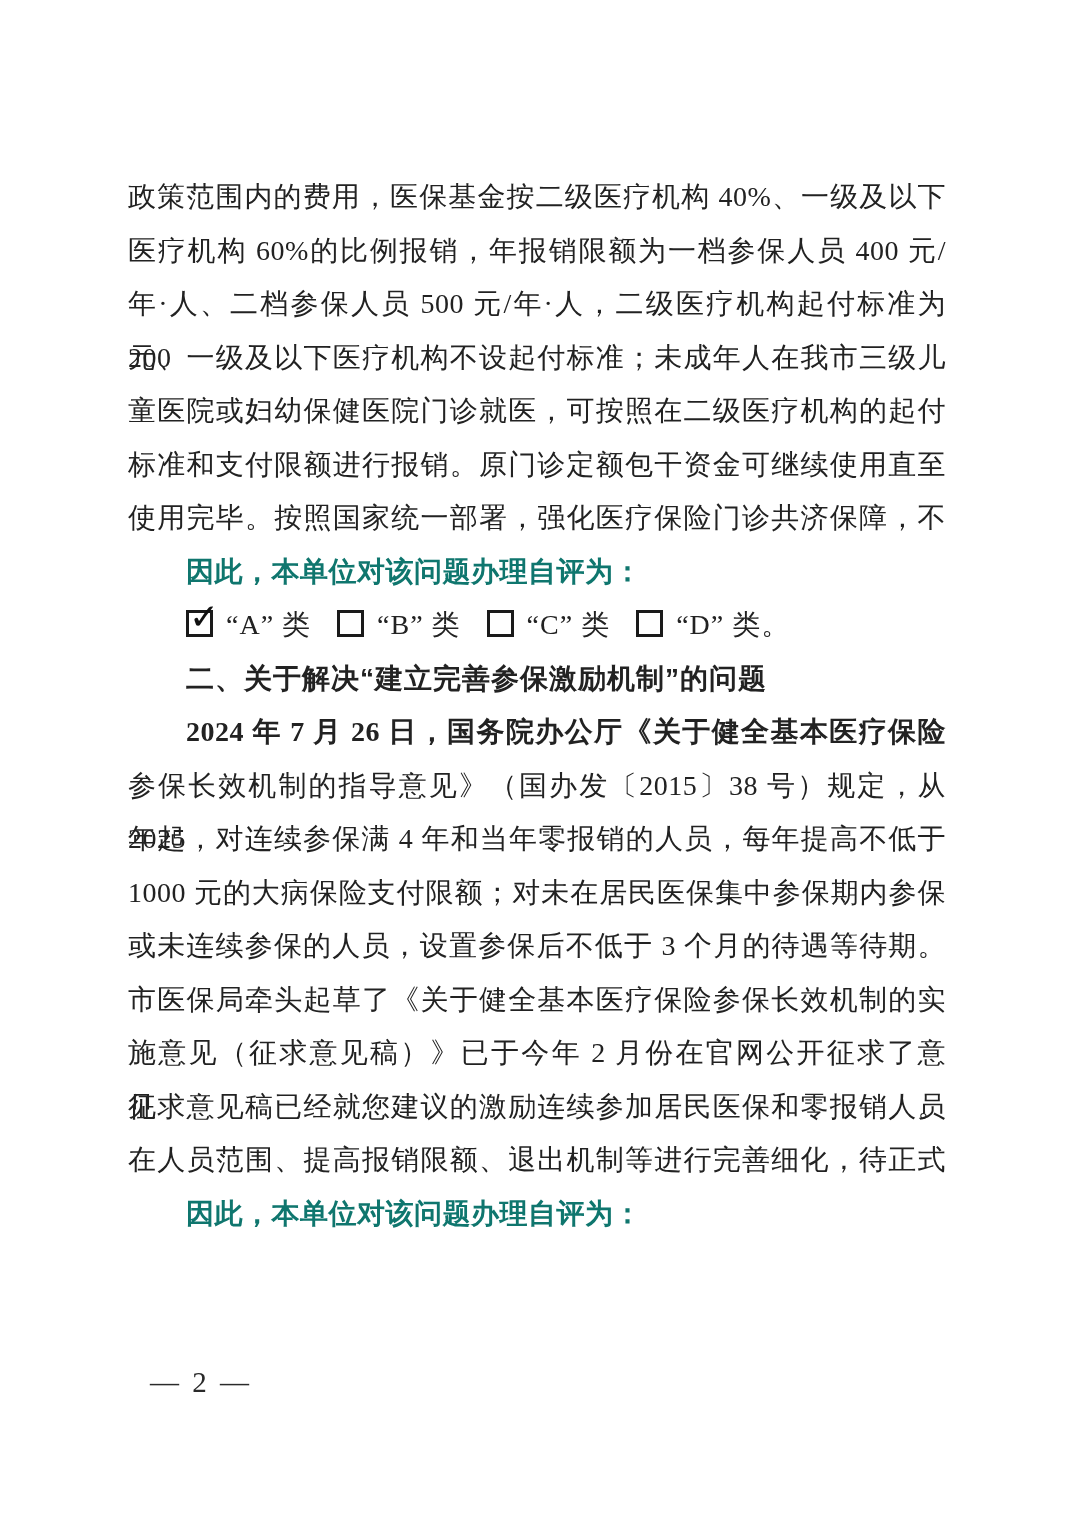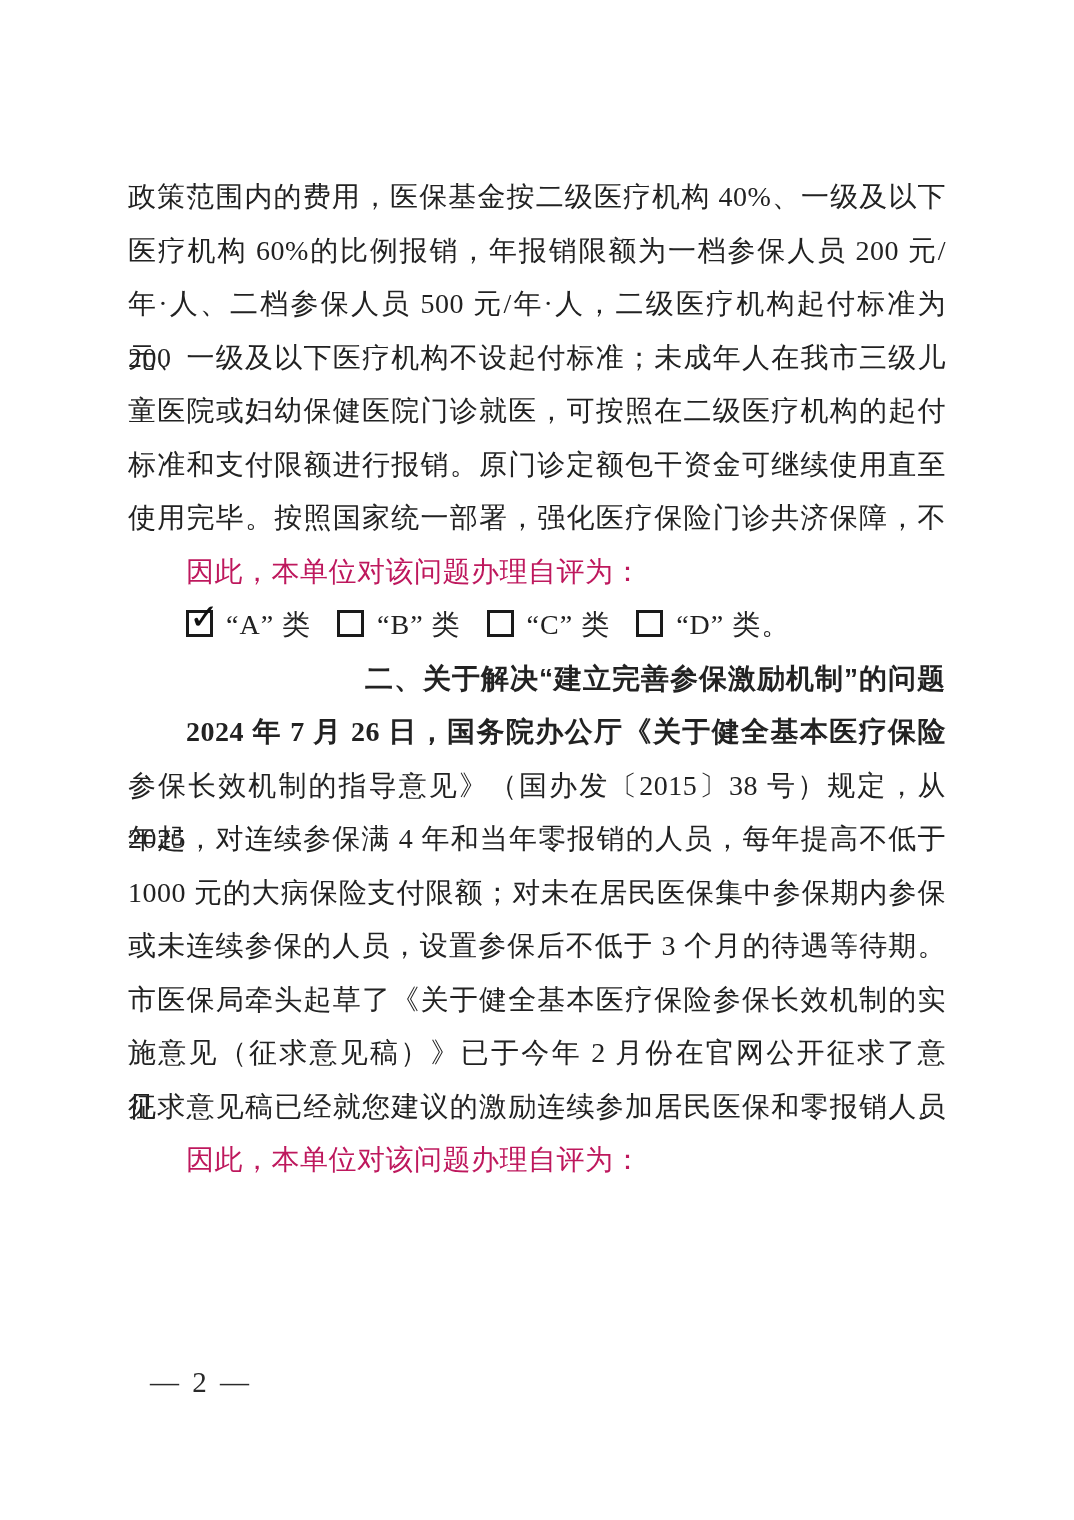--- a/index.html
+++ b/index.html
@@ -26,29 +26,28 @@
     letter-spacing: 0.5px;
   }
   .body { font-family: "Liberation Serif", "DejaVu Serif", serif; }
   .fill {
     text-align: justify;
     text-align-last: justify;
     text-justify: inter-character;
   }
   .indent { text-indent: 58px; font-weight: bold; }
   .emphasis {
-    font-weight: normal;
-    color: #be185d;
+    font-weight: bold;
+    color: #0f766e;
   }
   .heading {
     font-family: "Liberation Sans", "DejaVu Sans", sans-serif;
     font-weight: 700;
     color: #222222;
     letter-spacing: 1px;
-    text-align: right;
   }
   .checkrow {
     padding-left: 58px;
     white-space: nowrap;
   }
   .cbx {
     display: inline-block;
     box-sizing: border-box;
     width: 27px;
     height: 27px;
@@ -82,33 +81,34 @@
     letter-spacing: 3px;
     font-family: "Liberation Serif", "DejaVu Serif", serif;
   }
 </style>
 </head>
 <body>
 
 <div class="page">
   <div class="content" id="content">
       <div class="line body fill">政策范围内的费用，医保基金按二级医疗机构 40%、一级及以下</div>
-      <div class="line body fill">医疗机构 60%的比例报销，年报销限额为一档参保人员 200 元/</div>
+      <div class="line body fill">医疗机构 60%的比例报销，年报销限额为一档参保人员 400 元/</div>
       <div class="line body fill">年·人、二档参保人员 500 元/年·人，二级医疗机构起付标准为 200</div>
       <div class="line body fill">元、一级及以下医疗机构不设起付标准；未成年人在我市三级儿</div>
       <div class="line body fill">童医院或妇幼保健医院门诊就医，可按照在二级医疗机构的起付</div>
       <div class="line body fill">标准和支付限额进行报销。原门诊定额包干资金可继续使用直至</div>
       <div class="line body fill">使用完毕。按照国家统一部署，强化医疗保险门诊共济保障，不</div>
       <div class="line indent emphasis">因此，本单位对该问题办理自评为：</div>
       <div class="line checkrow"><span class="cbx checked"><span class="mark">✓</span></span><span class="cbx-label">“A” 类</span><span class="cbx"></span><span class="cbx-label">“B” 类</span><span class="cbx"></span><span class="cbx-label">“C” 类</span><span class="cbx"></span><span class="cbx-label">“D” 类。</span></div>
       <div class="line indent heading">二、关于解决“建立完善参保激励机制”的问题</div>
       <div class="line body fill indent">2024 年 7 月 26 日，国务院办公厅《关于健全基本医疗保险</div>
       <div class="line body fill">参保长效机制的指导意见》（国办发〔2015〕38 号）规定，从 2025</div>
       <div class="line body fill">年起，对连续参保满 4 年和当年零报销的人员，每年提高不低于</div>
       <div class="line body fill">1000 元的大病保险支付限额；对未在居民医保集中参保期内参保</div>
       <div class="line body fill">或未连续参保的人员，设置参保后不低于 3 个月的待遇等待期。</div>
       <div class="line body fill">市医保局牵头起草了《关于健全基本医疗保险参保长效机制的实</div>
       <div class="line body fill">施意见（征求意见稿）》已于今年 2 月份在官网公开征求了意见。</div>
       <div class="line body fill">征求意见稿已经就您建议的激励连续参加居民医保和零报销人员</div>
+      <div class="line body fill">在人员范围、提高报销限额、退出机制等进行完善细化，待正式</div>
       <div class="line indent emphasis">因此，本单位对该问题办理自评为：</div>
     </div>
   <div class="footer">— 2 —</div>
 </div>
 
 </body></html>

